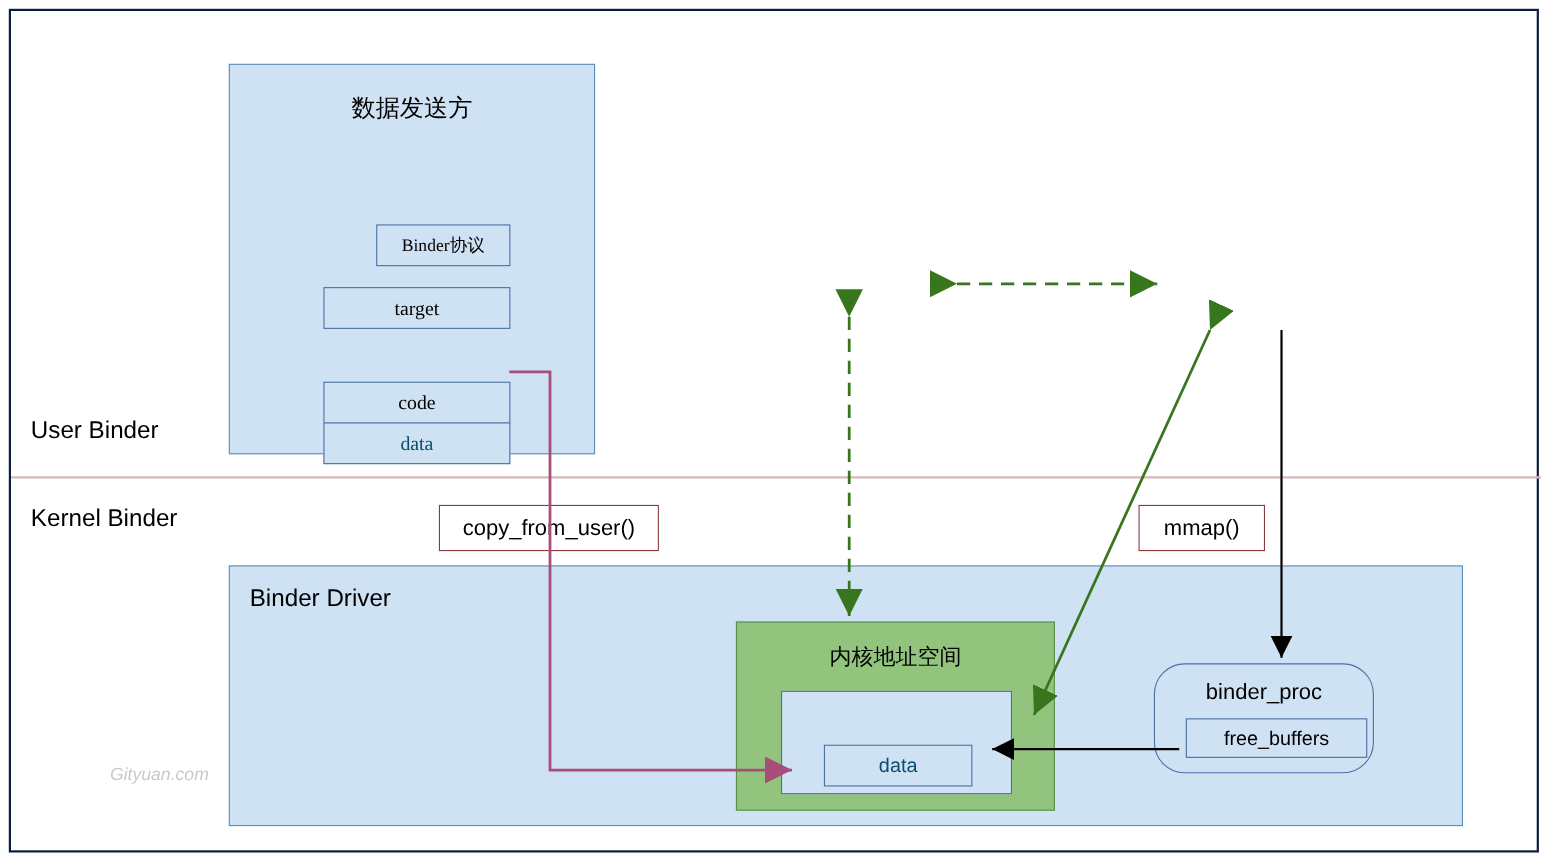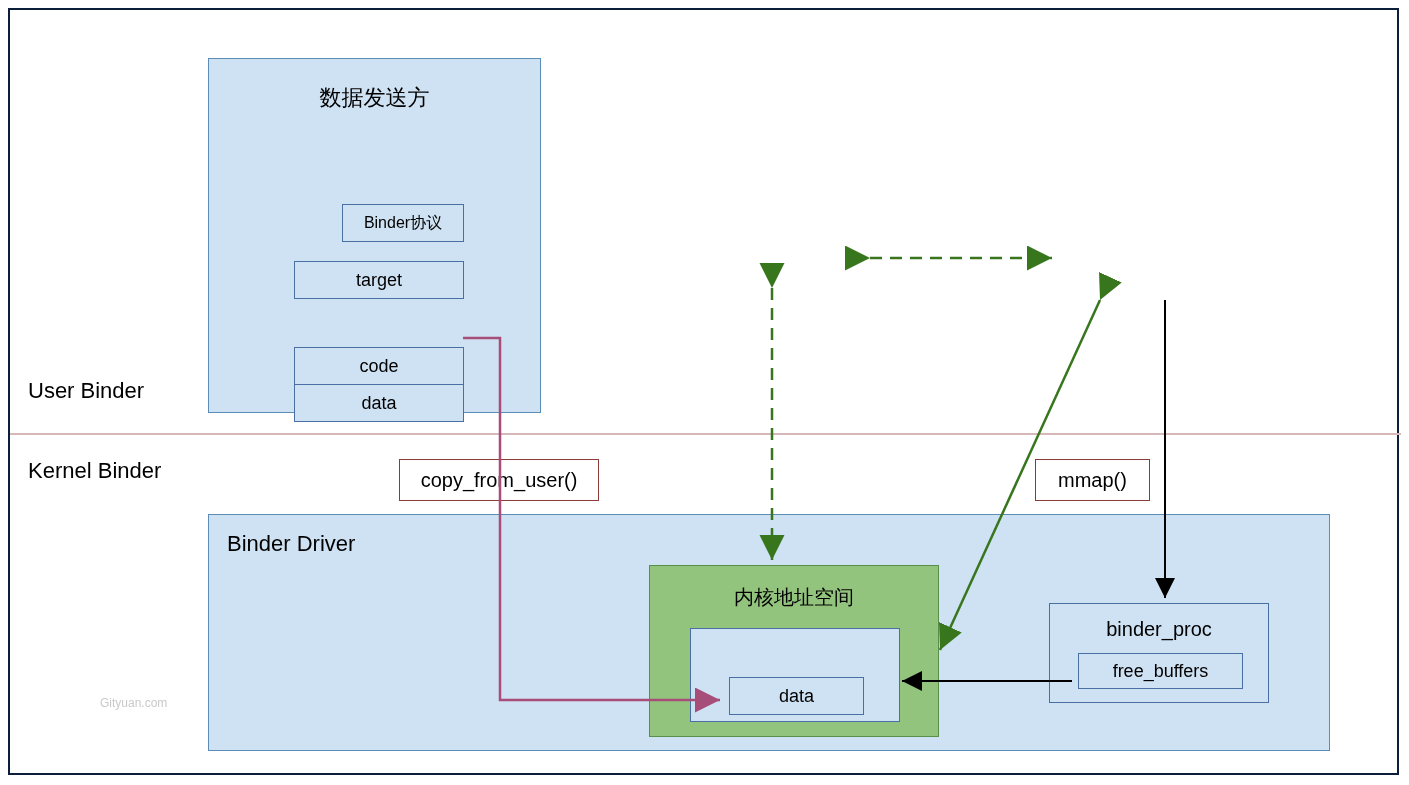--- a/index.html
+++ b/index.html
@@ -48,71 +48,72 @@
   .cell{
     box-sizing:border-box;
     border:1px solid #4a6fa5;
     background:#cfe2f3;
     font-size:18px;
     text-align:center;
     display:flex;align-items:center;justify-content:center;
     margin-top:-1px;
   }
   .cell:first-child{margin-top:0;}
-  .red{color:#000000;}
+  .red{color:#0c4a6e;}
   .space-label{
     position:absolute;
     font-size:22px;
   }
   .watermark{
     position:absolute;
     color:#c9c9c9;
-    font-size:12px;
+    font-size:16px;
+    font-style:italic;
   }
   svg.overlay{
     position:absolute;
     left:0;top:0;
     width:1391px;height:767px;
     pointer-events:none;
   }
 </style>
 </head>
 <body>
 
 <div class="frame">
 
-  <div class="box blue-box" style="left:198px;top:48px;width:333px;height:355px;">
+  <div class="box blue-box" style="left:198px;top:48px;width:333px;height:355px;font-family:Liberation Serif, serif;">
     <div class="title" style="left:0;right:0;top:24px;">数据发送方</div>
     <div class="box" style="left:85px;top:145px;width:170px;">
       <div class="cell" style="height:38px;font-size:16px;margin-left:48px;">Binder协议</div>
       <div class="cell" style="height:38px;margin-top:19px;">target</div>
       <div class="cell" style="height:38px;margin-top:48px;">code</div>
       <div class="cell red" style="height:38px;">data</div>
     </div>
   </div>
 
 
 
   <div class="space-label" style="left:18px;top:368px;">User Binder</div>
   <div class="space-label" style="left:18px;top:448px;">Kernel Binder</div>
 
   <div class="white-label" style="left:353px;top:449px;width:200px;height:42px;">copy_from_user()</div>
   <div class="white-label" style="left:989px;top:449px;width:115px;height:42px;">mmap()</div>
 
   <div class="box blue-box" style="left:198px;top:504px;width:1122px;height:237px;">
     <div class="title" style="left:18px;top:16px;text-align:left;">Binder Driver</div>
 
-    <div class="box green-box" style="left:440px;top:50px;width:290px;height:172px;">
+    <div class="box green-box" style="left:460px;top:50px;width:290px;height:172px;">
       <div class="title" style="left:0;right:0;top:18px;font-size:20px;">内核地址空间</div>
       <div class="box light-blue-box" style="left:40px;top:62px;width:210px;height:94px;">
         <div class="cell red" style="position:absolute;left:38px;top:48px;width:135px;height:38px;">data</div>
       </div>
     </div>
 
-    <div class="box light-blue-box" style="left:840px;top:88px;width:220px;height:100px;">
+    <div class="box light-blue-box" style="left:840px;top:88px;width:200px;height:100px;border-radius:28px;">
       <div class="title" style="left:0;right:0;top:14px;font-size:20px;">binder_proc</div>
       <div class="cell" style="position:absolute;left:28px;top:50px;width:165px;height:36px;font-size:18px;">free_buffers</div>
     </div>
   </div>
 
   <div class="watermark" style="left:90px;top:686px;">Gityuan.com</div>
 
   <svg class="overlay" viewBox="0 0 1391 767">
     <defs>
       <marker id="arr-purple" markerWidth="12" markerHeight="12" refX="10" refY="5" orient="auto">

